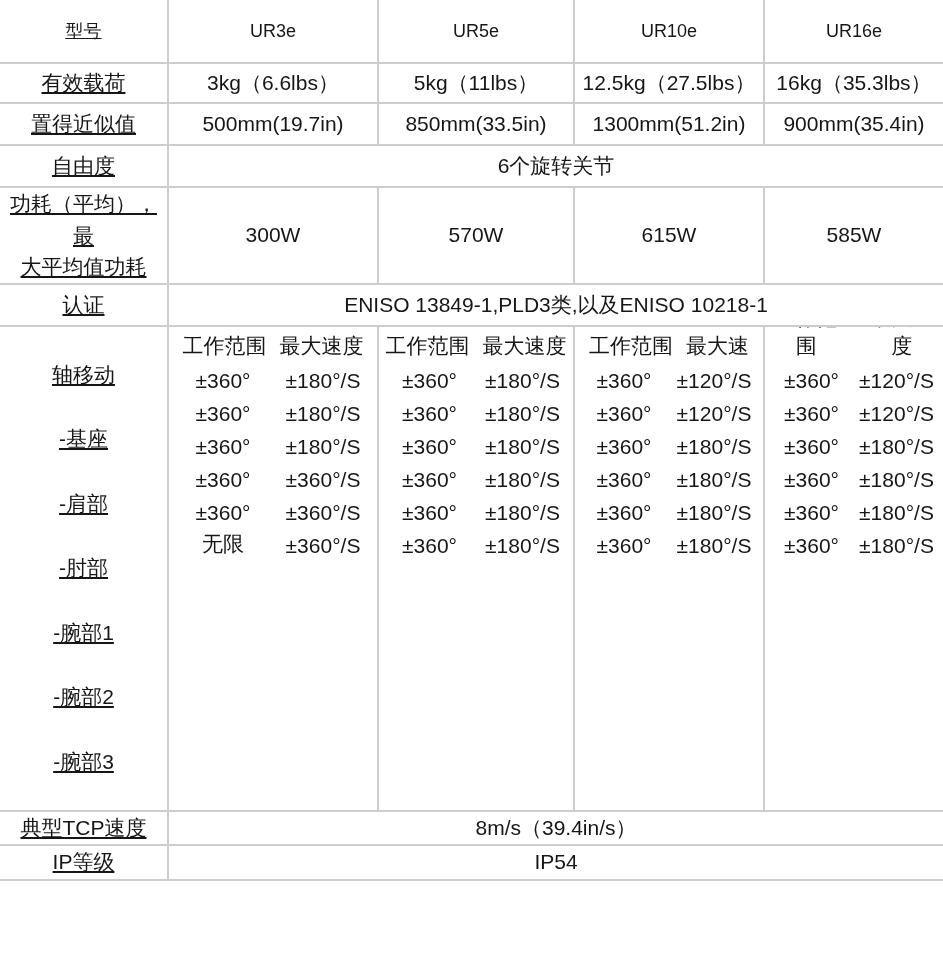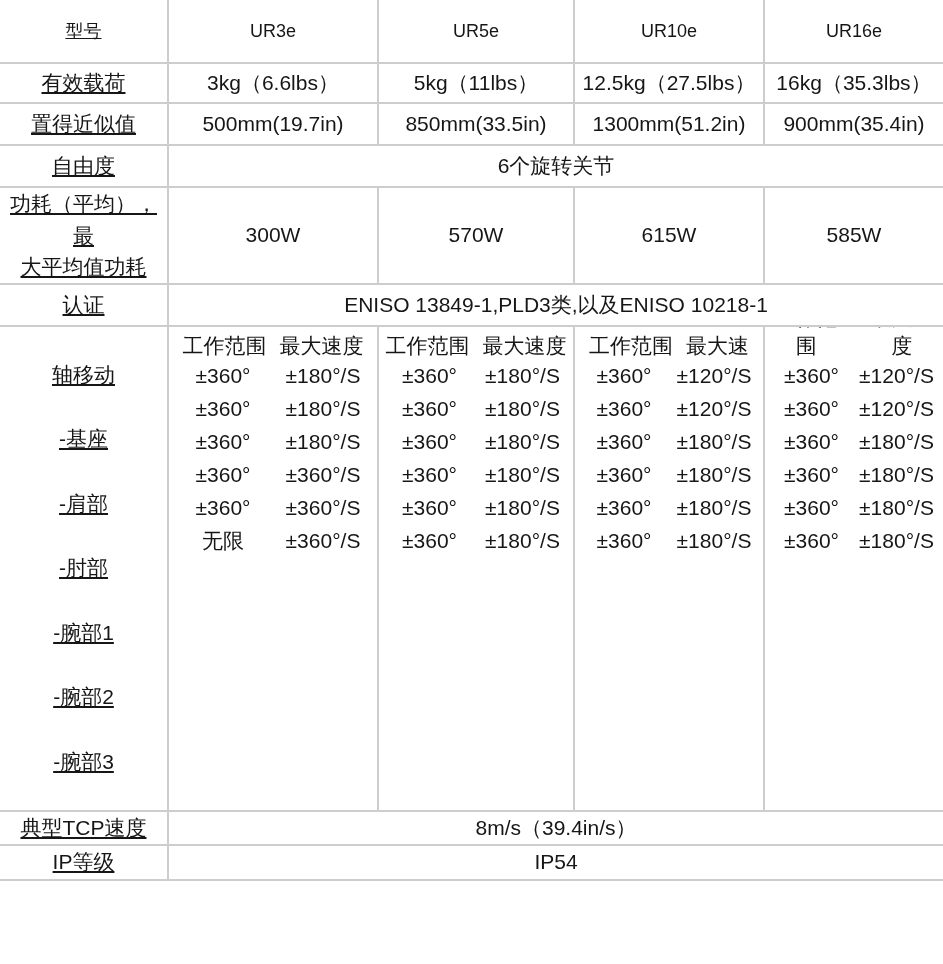--- a/index.html
+++ b/index.html
@@ -39,21 +39,21 @@
   tr.h64  > td{height:64px;}
   tr.h32  > td{height:32px;}
   tr.h33  > td{height:33px;}
   
   td.axcell{vertical-align:top;}
   .axline{
     height:33px;
     display:flex;align-items:center;justify-content:center;
   }
   .axhead{gap:13px;align-items:flex-end;}
-  .axpair{padding:0 4px;}
+  .axpair{padding:0 4px;align-items:flex-end;}
   .axpair span{flex:1;text-align:center;}
   .hdr{font-size:18px;}
 </style>
 </head>
 <body>
 
 <table class="spec">
   <colgroup>
     <col style="width:168px">
       <col style="width:210px">

